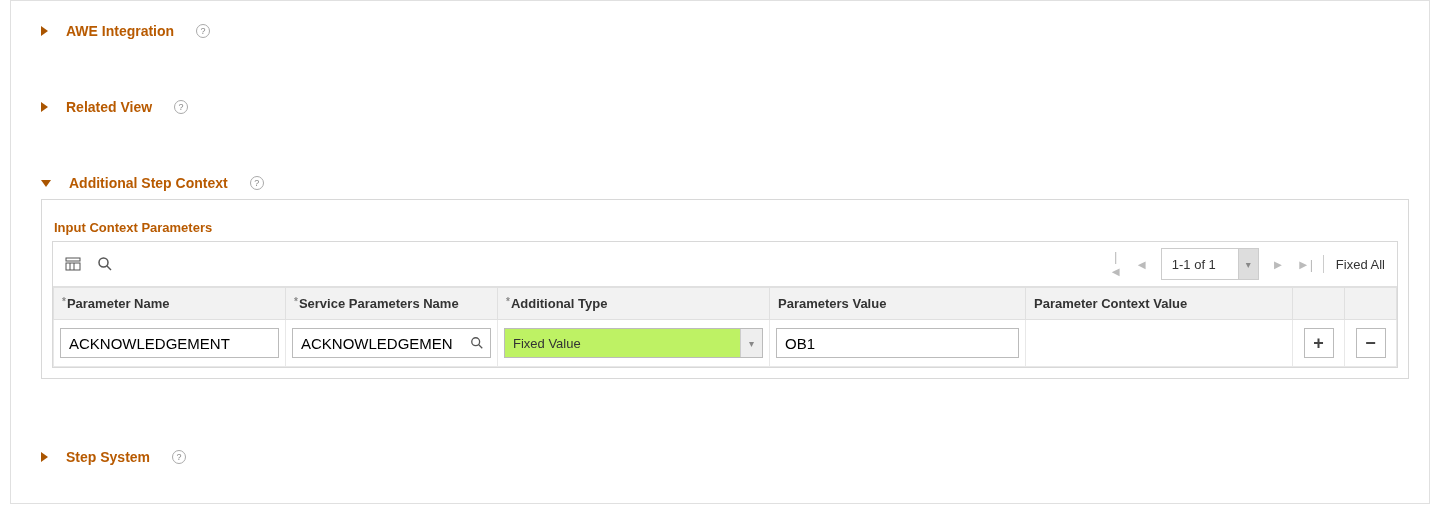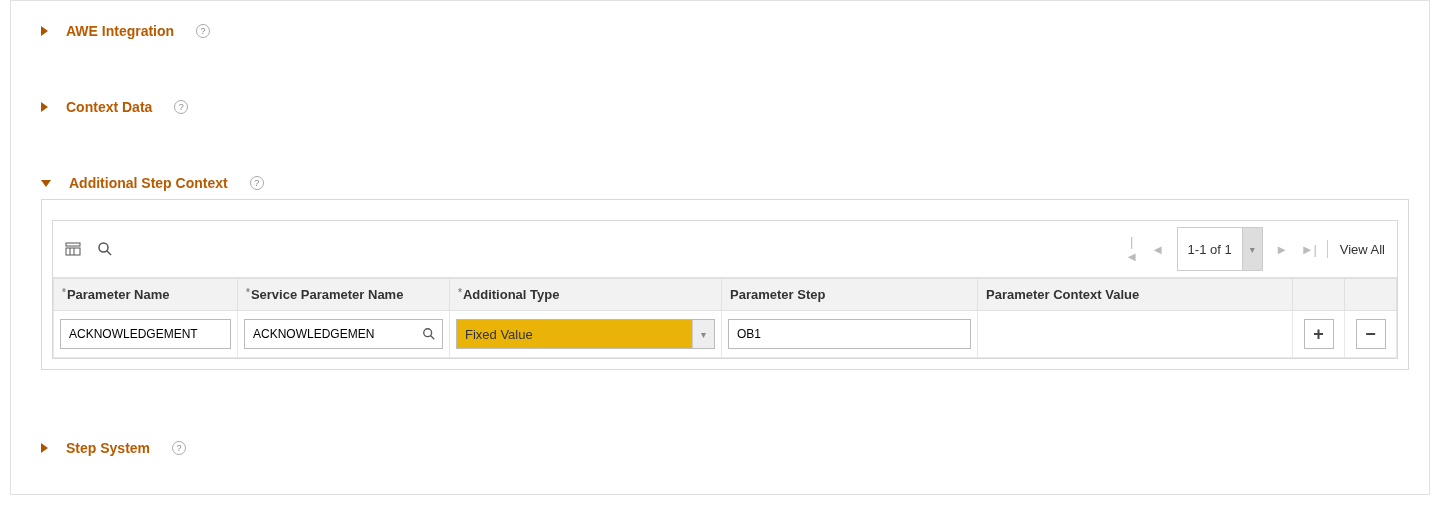--- a/index.html
+++ b/index.html
@@ -97,21 +97,22 @@
       color: #bbb;
       cursor: default;
       font-size: 13px;
       width: 14px;
       text-align: center;
     }
     .page-indicator {
       border: 1px solid #ccc;
       display: inline-flex;
       align-items: stretch;
-      height: 44px;
+      height: 32px;
+      gap: 12px;
     }
     .page-indicator .pg-text {
       padding: 0 10px;
       display: flex;
       align-items: center;
       font-size: 13px;
       color: #333;
     }
     .page-indicator .pg-drop {
       background: #ddd;
@@ -153,21 +154,21 @@
     .req-asterisk {
       color: #888;
       font-size: 10px;
       margin-right: 1px;
       vertical-align: top;
     }
     .field-input {
       border: 1px solid #bbb;
       height: 30px;
       padding: 0 8px;
-      font-size: 12px;
+      font-size: 15px;
       width: 100%;
       background: #fff;
     }
     .field-wrap {
       position: relative;
       display: flex;
       align-items: center;
     }
     .lookup-wrap .field-input {
       padding-right: 24px;
@@ -180,21 +181,21 @@
       align-items: center;
       justify-content: center;
       color: #555;
       cursor: pointer;
     }
     .select-wrap {
       display: flex;
       align-items: stretch;
       border: 1px solid #bbb;
       height: 30px;
-      background: #eab308;
+      background: #bef264;
     }
     .select-wrap .sel-text {
       flex: 1;
       padding: 0 8px;
       display: flex;
       align-items: center;
       font-size: 13px;
     }
     .select-wrap .sel-drop {
       width: 22px;
@@ -230,33 +231,34 @@
   <div class="section-header">
     <span class="arrow arrow-right"></span>
     <span class="section-title">AWE Integration</span>
     <span class="help-icon">?</span>
   </div>
 
   <div class="spacer-large"></div>
 
   <div class="section-header">
     <span class="arrow arrow-right"></span>
-    <span class="section-title">Context Data</span>
+    <span class="section-title">Related View</span>
     <span class="help-icon">?</span>
   </div>
 
   <div class="spacer-large"></div>
 
   <div class="section-header">
     <span class="arrow arrow-down"></span>
     <span class="section-title">Additional Step Context</span>
     <span class="help-icon">?</span>
   </div>
 
   <div class="section-body">
+    <div class="subsection-title">Input Context Parameters</div>
 
     <div class="grid-outer">
       <div class="grid-toolbar">
         <div class="grid-toolbar-left">
           <span class="tb-icon">
             <svg width="16" height="16" viewBox="0 0 16 16">
                 <rect x="1" y="2" width="14" height="3" fill="none" stroke="#555" stroke-width="1"></rect>
                 <rect x="1" y="7" width="14" height="7" fill="none" stroke="#555" stroke-width="1"></rect>
                 <line x1="5" y1="7" x2="5" y2="14" stroke="#555"></line>
                 <line x1="9" y1="7" x2="9" y2="14" stroke="#555"></line>
@@ -272,31 +274,31 @@
         <div class="grid-toolbar-right">
           <span class="nav-btn">|◄</span>
           <span class="nav-btn">◄</span>
           <span class="page-indicator">
             <span class="pg-text">1-1 of 1</span>
             <span class="pg-drop">▾</span>
           </span>
           <span class="nav-btn">►</span>
           <span class="nav-btn">►|</span>
           <span class="vsep"></span>
-          <span class="view-all">View All</span>
+          <span class="view-all">Fixed All</span>
         </div>
       </div>
 
       <table class="grid">
         <thead>
           <tr>
-            <th style="width:184px"><span class="req-asterisk">*</span><span>Parameter Name</span></th>
-            <th style="width:212px"><span class="req-asterisk">*</span><span>Service Parameter Name</span></th>
+            <th style="width:232px"><span class="req-asterisk">*</span><span>Parameter Name</span></th>
+            <th style="width:212px"><span class="req-asterisk">*</span><span>Service Parameters Name</span></th>
             <th style="width:272px"><span class="req-asterisk">*</span><span>Additional Type</span></th>
-            <th style="width:256px"><span>Parameter Step</span></th>
+            <th style="width:256px"><span>Parameters Value</span></th>
             <th><span>Parameter Context Value</span></th>
             <th class="col-narrow"></th>
             <th class="col-narrow"></th>
           </tr>
         </thead>
         <tbody>
           <tr>
             <td>
               <div class="field-wrap">
                 <input class="field-input" value="ACKNOWLEDGEMENT" style="">

